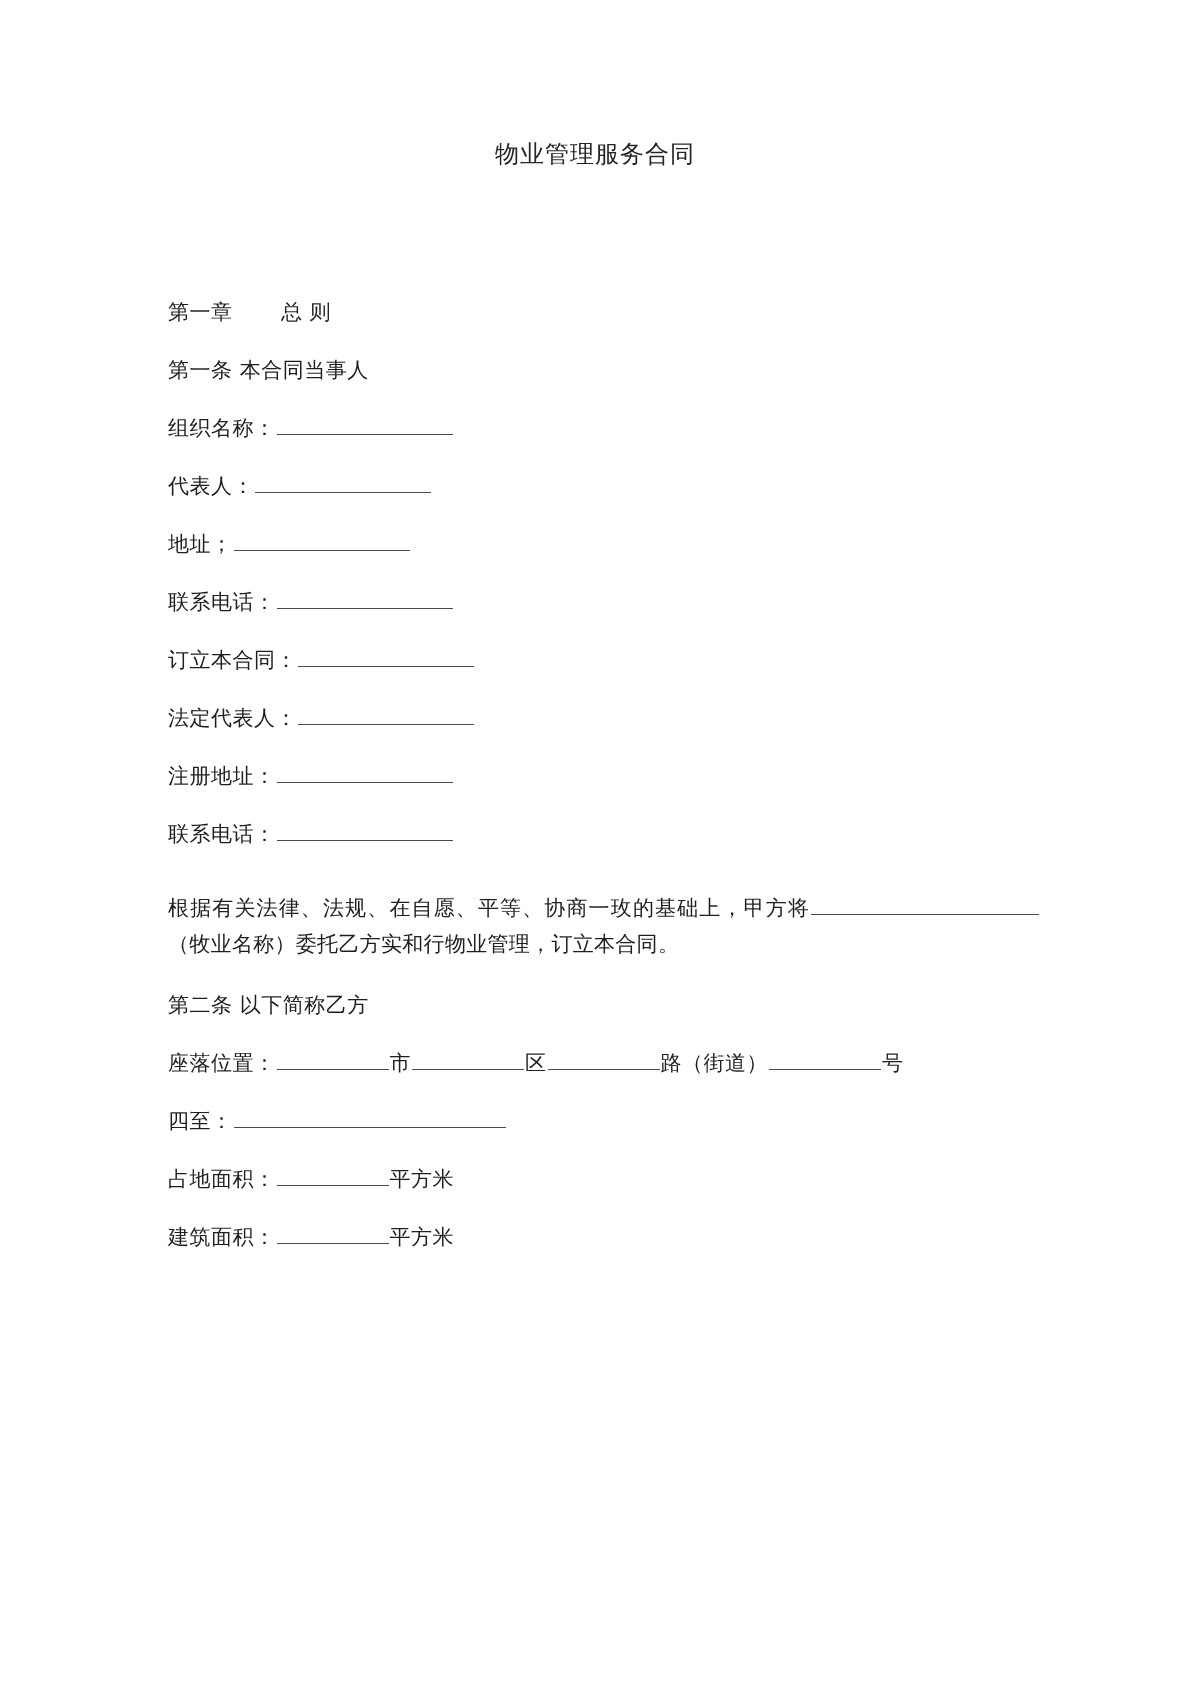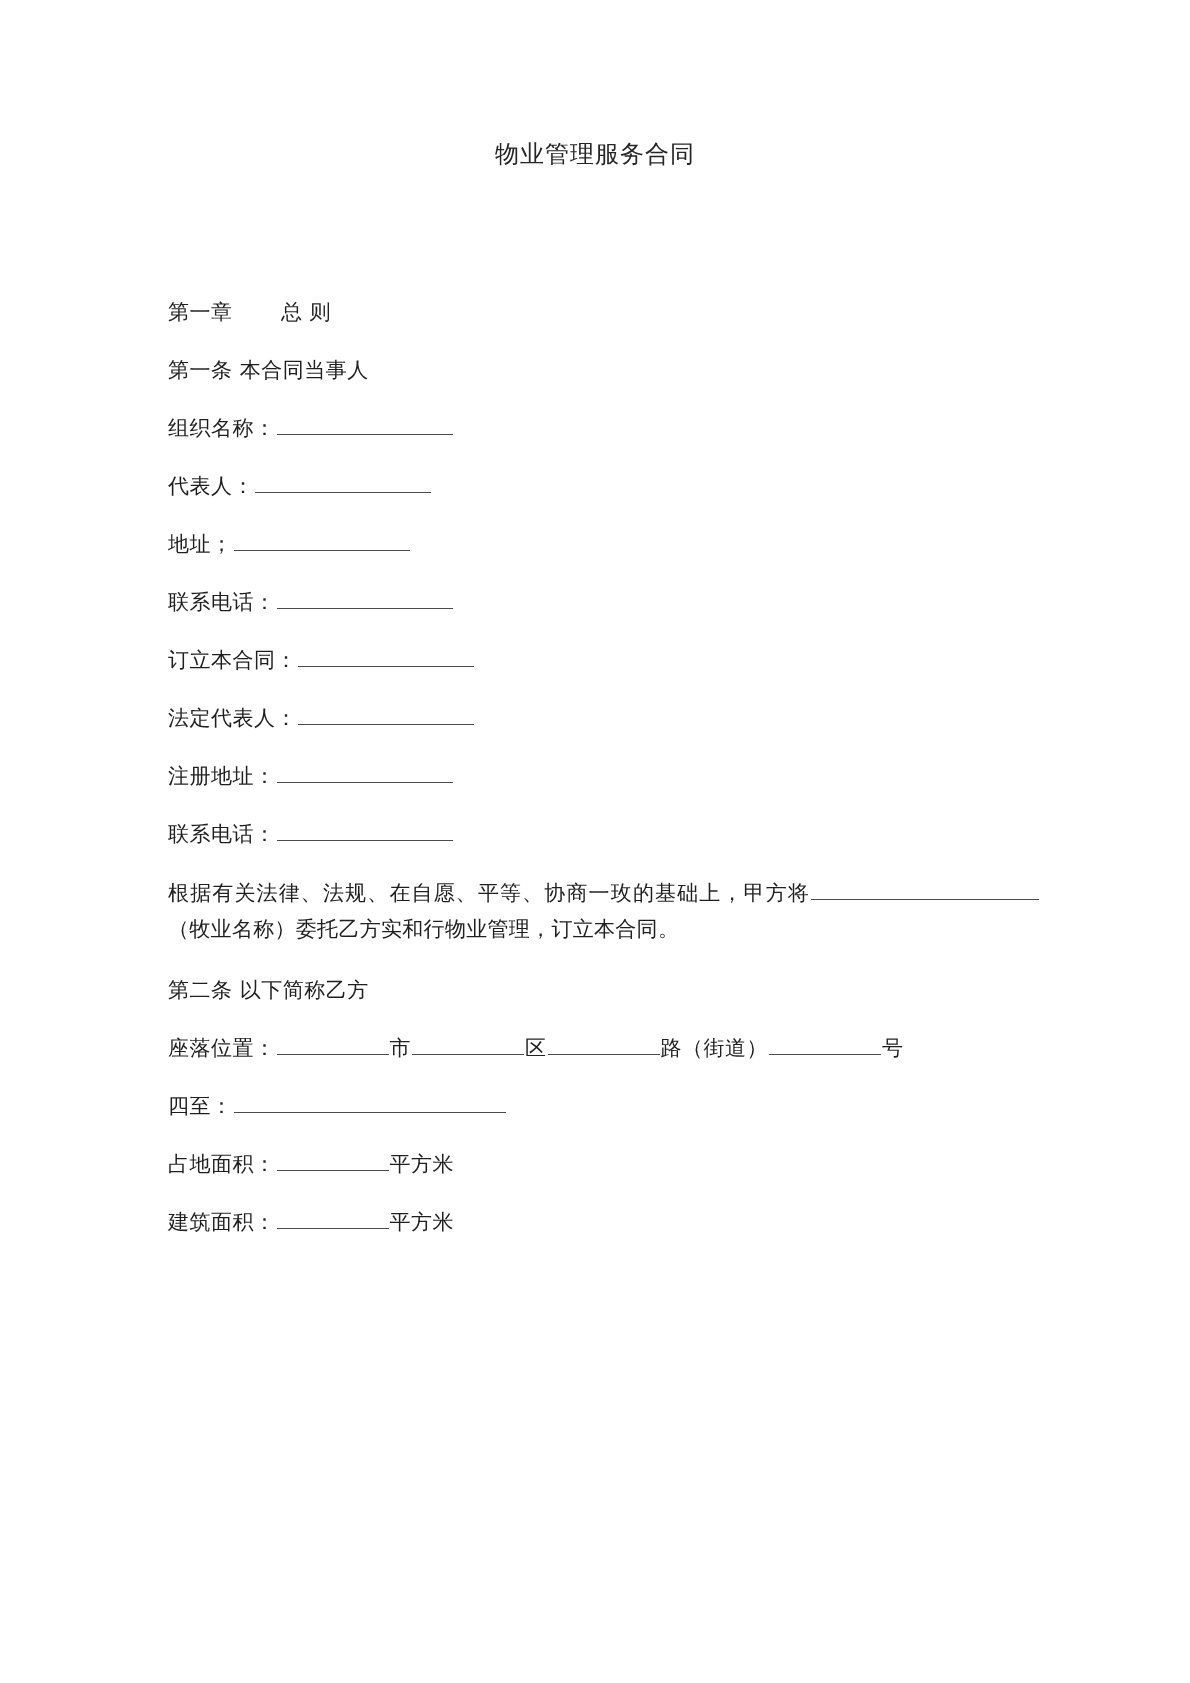--- a/index.html
+++ b/index.html
@@ -43,21 +43,21 @@
   .para {
     font-size: 21px;
     line-height: 58px;
     color: #1f1f1f;
     white-space: nowrap;
     letter-spacing: 0.5px;
   }
   .para.wrap {
     white-space: normal;
     line-height: 36px;
-    margin-top: 12px;
+    margin-top: 27px;
     margin-bottom: 14px;
     letter-spacing: 0.3px;
     text-align: justify;
   }
   .para.chapter {
     letter-spacing: 0.5px;
   }
   .lbl { }
   
   .rule {

